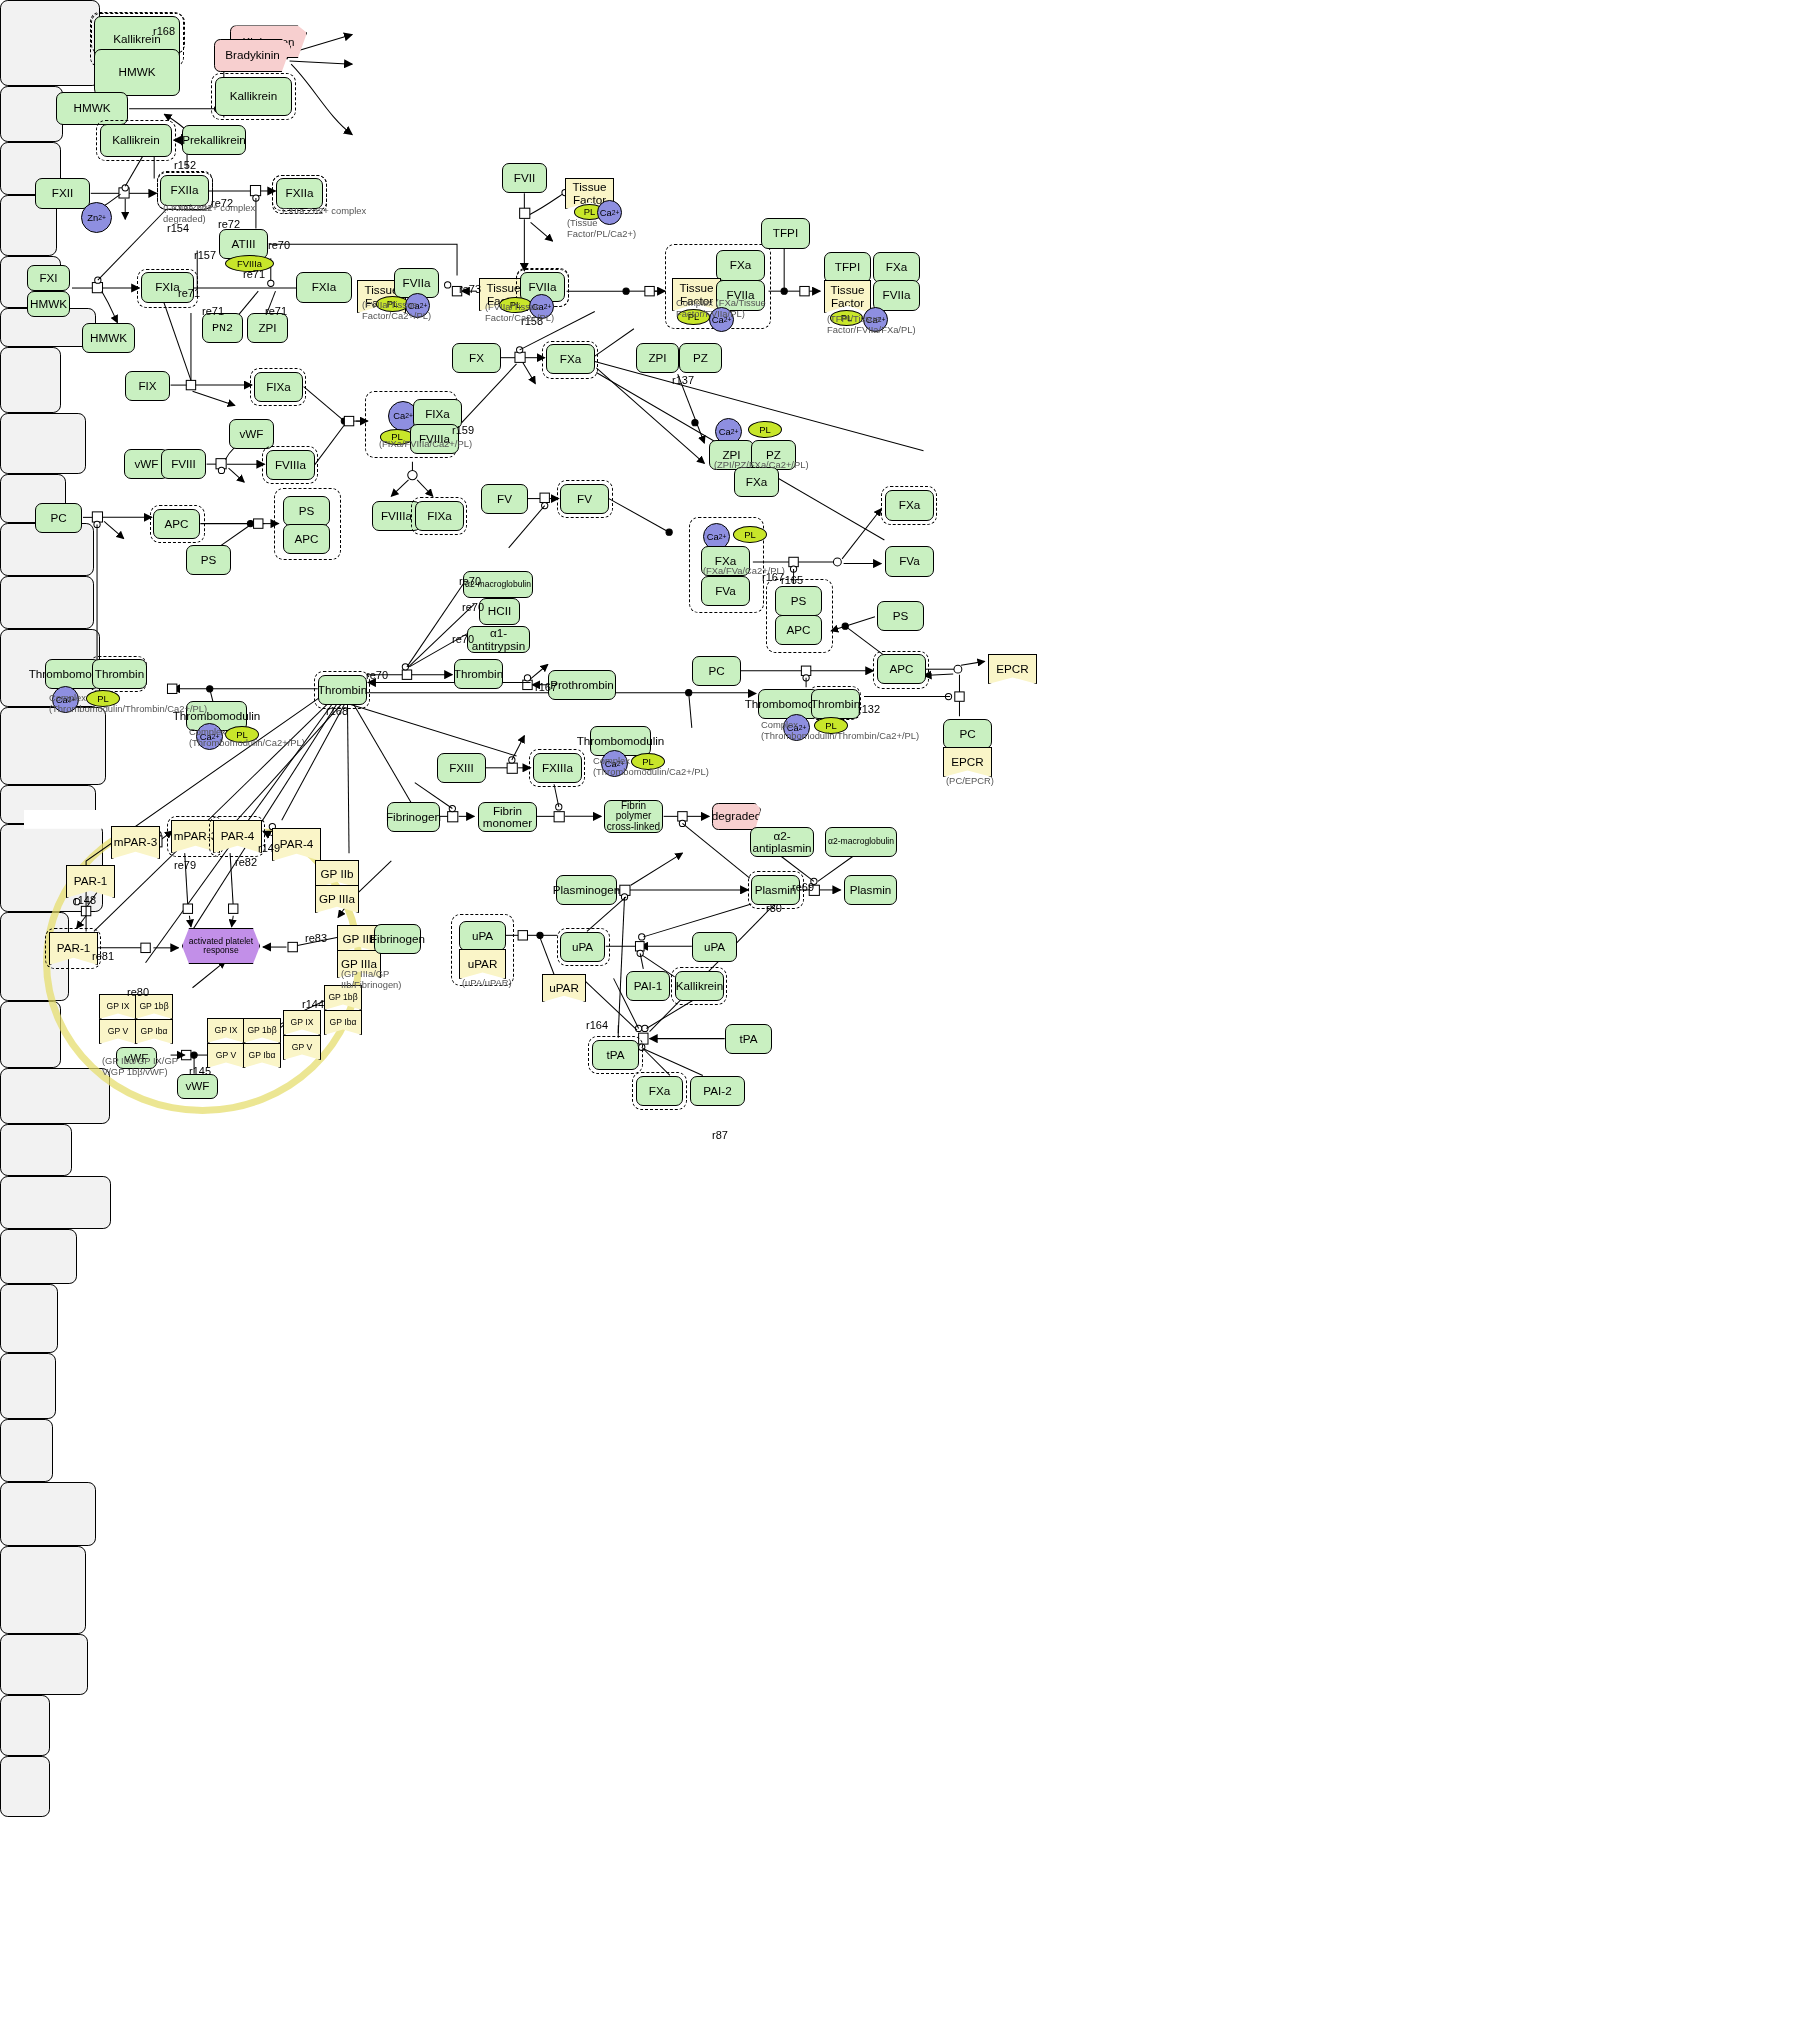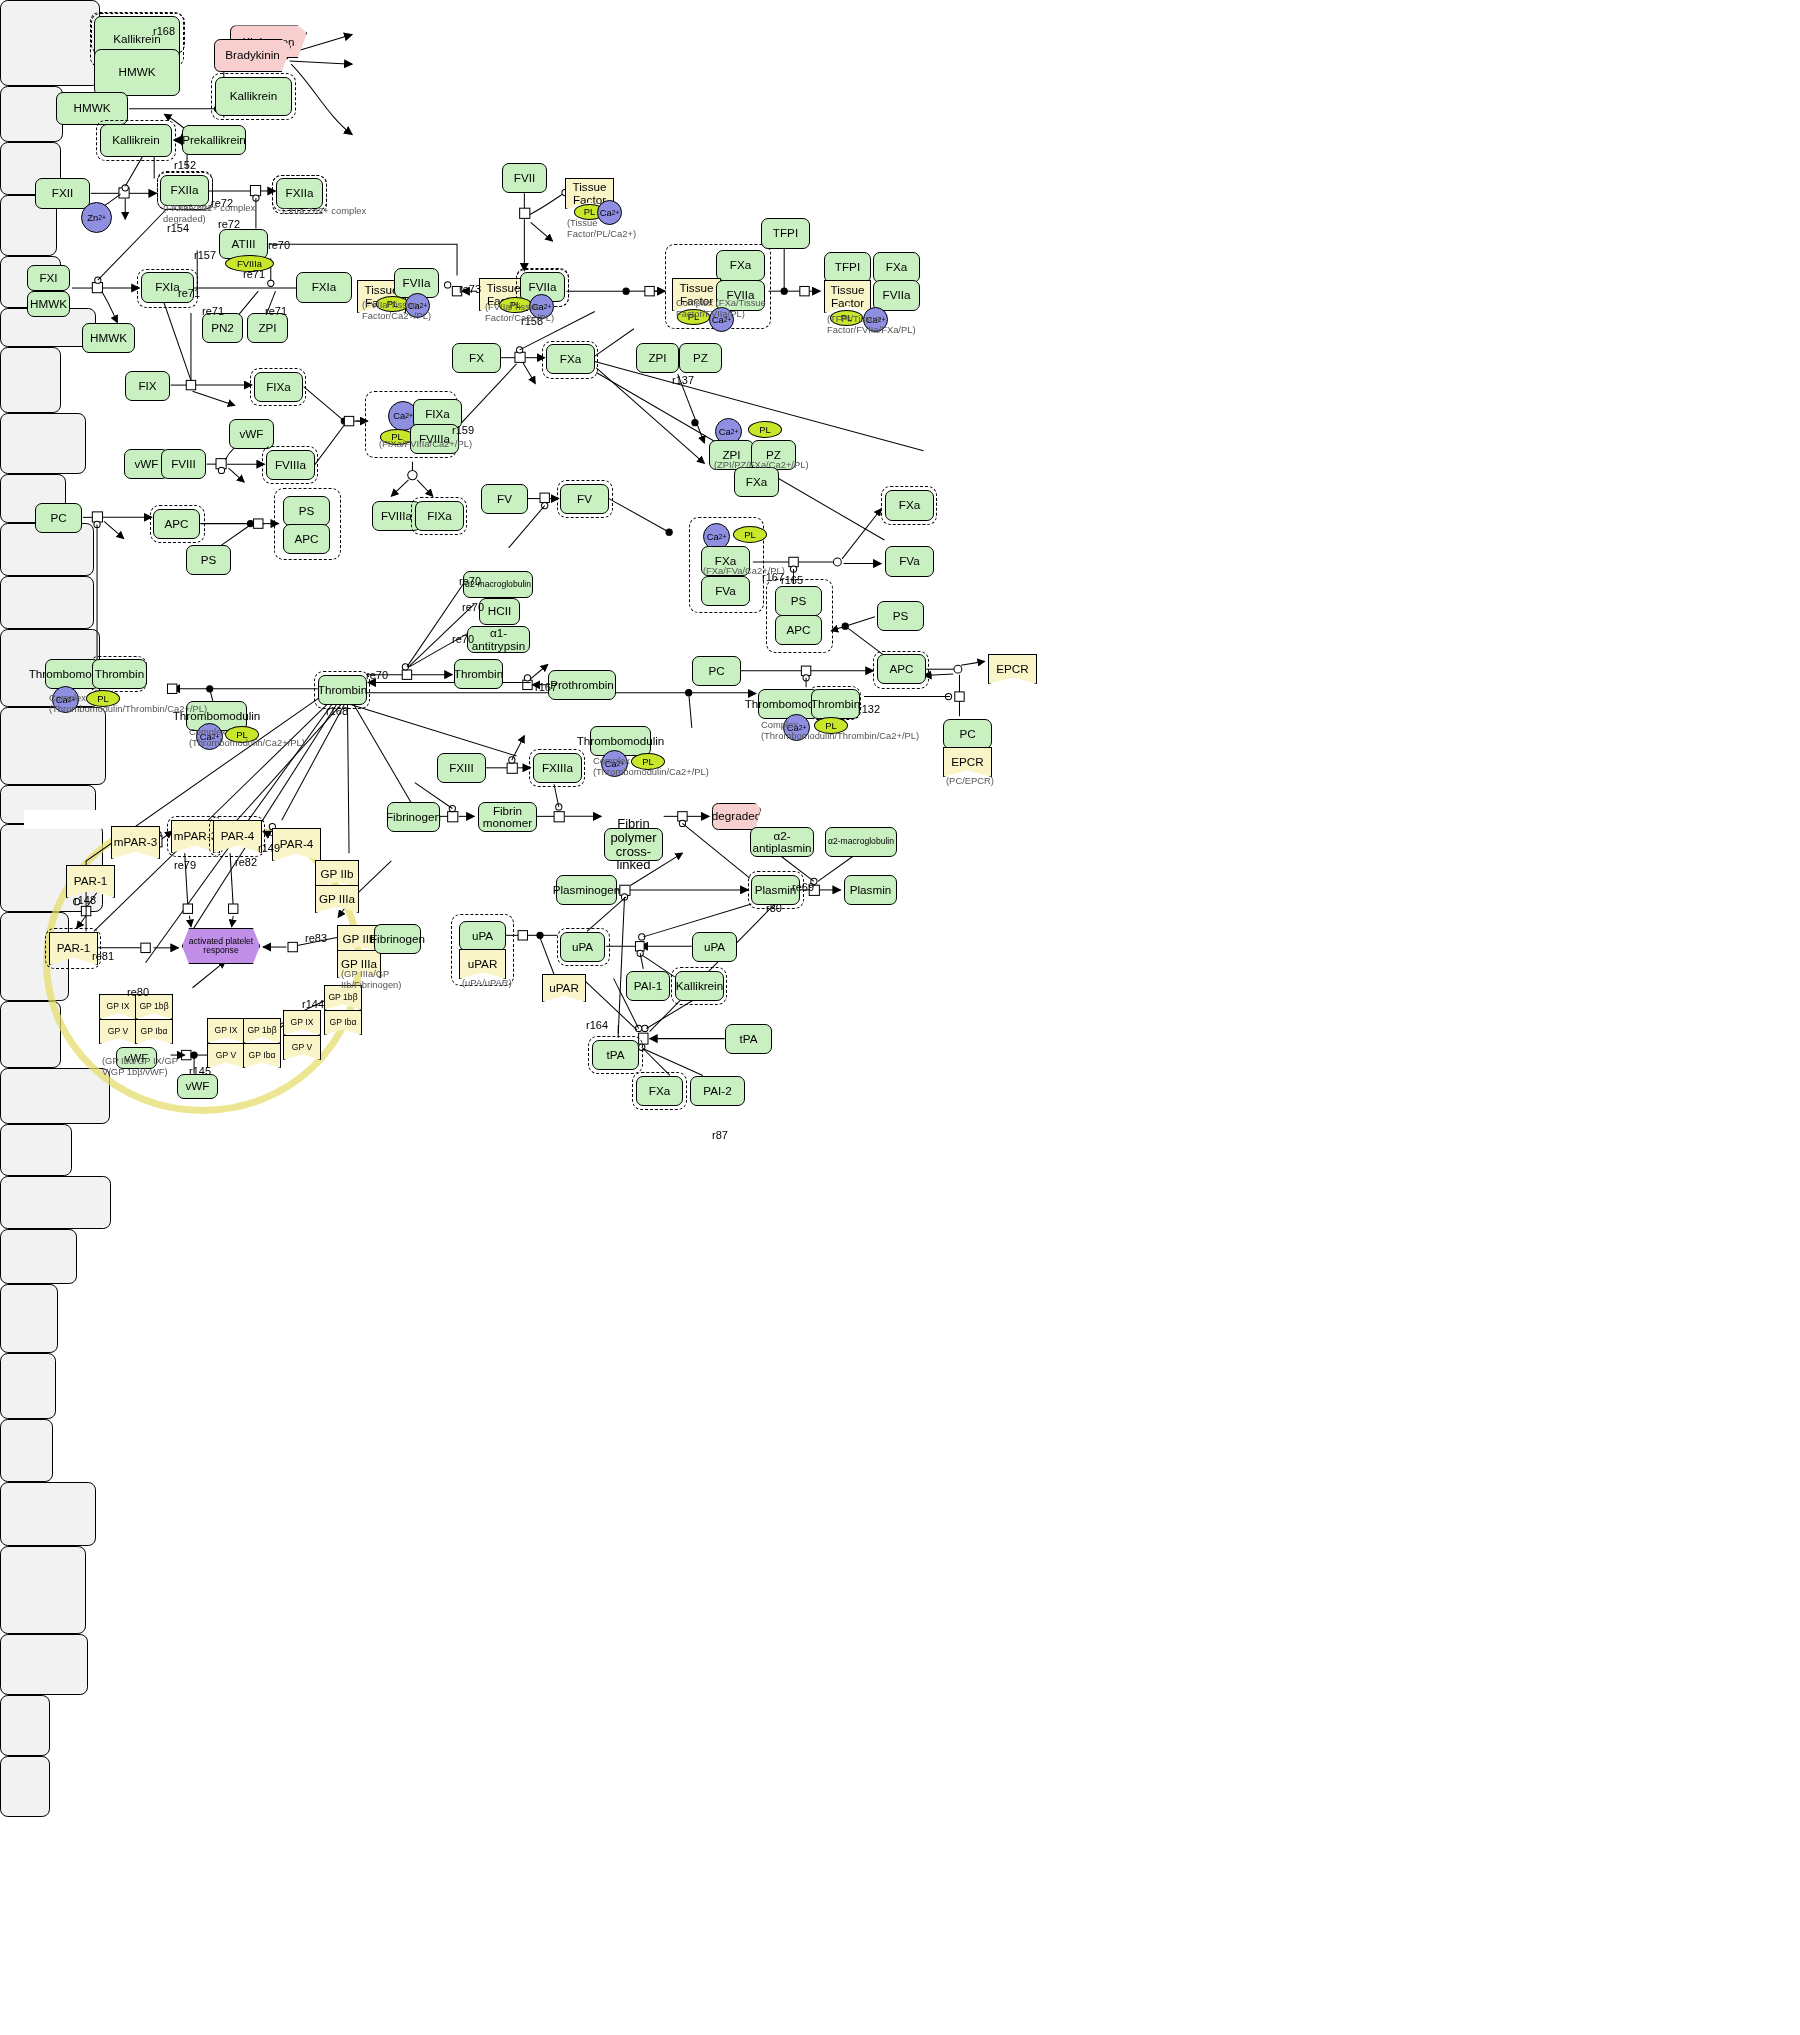--- a/index.html
+++ b/index.html
@@ -438,21 +438,21 @@
       <div class="mult" style="left: 272px; top: 175px; width: 55px; height: 39px;"></div>
       <div class="node macro" style="left: 276px; top: 178px; width: 47px; height: 31px;">FXIIa</div>
       <div class="node macro" style="left: 27px; top: 265px; width: 43px; height: 26px;">FXI</div>
       <div class="node macro" style="left: 27px; top: 291px; width: 43px; height: 26px;">HMWK</div>
       <div class="mult" style="left: 137px; top: 269px; width: 61px; height: 39px;"></div>
       <div class="node macro" style="left: 141px; top: 272px; width: 53px; height: 31px;">FXIa</div>
       <div class="node macro" style="left: 296px; top: 272px; width: 56px; height: 31px;">FXIa</div>
       <div class="node macro" style="left: 82px; top: 323px; width: 53px; height: 30px;">HMWK</div>
       <div class="node macro" style="left: 219px; top: 229px; width: 49px; height: 30px;">ATIII</div>
       <div class="node plchem" style="left: 225px; top: 255px; width: 49px; height: 17px; font-size: 9.4px;">FVIIIa</div>
-      <div class="node macro" style="left: 202px; top: 313px; width: 41px; height: 30px;">PN2</div>
+      <div class="node macro" style="left: 202px; top: 313px; width: 41px; height: 30px; font-family: Liberation Mono, monospace;">PN2</div>
       <div class="node macro" style="left: 247px; top: 313px; width: 41px; height: 30px;">ZPI</div>
       <div class="node macro" style="left: 125px; top: 371px; width: 45px; height: 30px;">FIX</div>
       <div class="mult" style="left: 250px; top: 368px; width: 56px; height: 38px;"></div>
       <div class="node macro" style="left: 254px; top: 372px; width: 49px; height: 30px;">FIXa</div>
       <div class="node macro" style="left: 229px; top: 419px; width: 45px; height: 30px;">vWF</div>
       <div class="node macro" style="left: 124px; top: 449px; width: 45px; height: 30px;">vWF</div>
       <div class="node macro" style="left: 161px; top: 449px; width: 45px; height: 30px;">FVIII</div>
       <div class="mult" style="left: 262px; top: 446px; width: 56px; height: 38px;"></div>
       <div class="node macro" style="left: 266px; top: 450px; width: 49px; height: 30px;">FVIIIa</div>
       <div class="node macro" style="left: 35px; top: 503px; width: 47px; height: 30px;">PC</div>
@@ -541,21 +541,21 @@
       <div class="node simplechem" style="left: 783px; top: 714px; width: 27px; height: 27px; font-size: 9.4px;">Ca<sup>2+</sup></div>
       <div class="node plchem" style="left: 814px; top: 717px; width: 34px; height: 17px; font-size: 9.4px;">PL</div>
       <div class="node macro" style="left: 590px; top: 726px; width: 61px; height: 30px;">Thrombomodulin</div>
       <div class="node simplechem" style="left: 601px; top: 750px; width: 27px; height: 27px; font-size: 9.4px;">Ca<sup>2+</sup></div>
       <div class="node plchem" style="left: 631px; top: 753px; width: 34px; height: 17px; font-size: 9.4px;">PL</div>
       <div class="node macro" style="left: 437px; top: 753px; width: 49px; height: 30px;">FXIII</div>
       <div class="mult" style="left: 529px; top: 749px; width: 56px; height: 38px;"></div>
       <div class="node macro" style="left: 533px; top: 753px; width: 49px; height: 30px;">FXIIIa</div>
       <div class="node macro" style="left: 387px; top: 802px; width: 53px; height: 30px;">Fibrinogen</div>
       <div class="node macro" style="left: 478px; top: 802px; width: 59px; height: 30px;">Fibrin monomer</div>
-      <div class="node macro" style="left: 604px; top: 800px; width: 59px; height: 33px; font-size: 13px; margin-top: 28px;">Fibrin polymer cross-linked</div>
+      <div class="node macro" style="left: 604px; top: 800px; width: 59px; height: 33px; font-size: 10px;">Fibrin polymer cross-linked</div>
       <div class="node unspec" style="left: 712px; top: 803px; width: 49px; height: 27px; border-radius: 6.3px; clip-path: polygon(0px 0px, 88% 0px, 100% 22%, 88% 100%, 0px 100%);">degraded</div>
       <div class="node macro" style="left: 750px; top: 827px; width: 64px; height: 30px;">α2-antiplasmin</div>
       <div class="node macro" style="left: 825px; top: 827px; width: 72px; height: 30px; font-size: 8.6px;">α2-macroglobulin</div>
       <div class="node macro" style="left: 556px; top: 875px; width: 61px; height: 30px;">Plasminogen</div>
       <div class="mult" style="left: 748px; top: 871px; width: 56px; height: 38px;"></div>
       <div class="node macro" style="left: 751px; top: 875px; width: 49px; height: 30px;">Plasmin</div>
       <div class="node macro" style="left: 844px; top: 875px; width: 53px; height: 30px;">Plasmin</div>
       <div class="node macro" style="left: 459px; top: 921px; width: 47px; height: 30px;">uPA</div>
       <div class="node receptor" style="left: 459px; top: 949px; width: 47px; height: 30px;">uPAR</div>
       <div class="mult" style="left: 557px; top: 928px; width: 53px; height: 38px;"></div>

